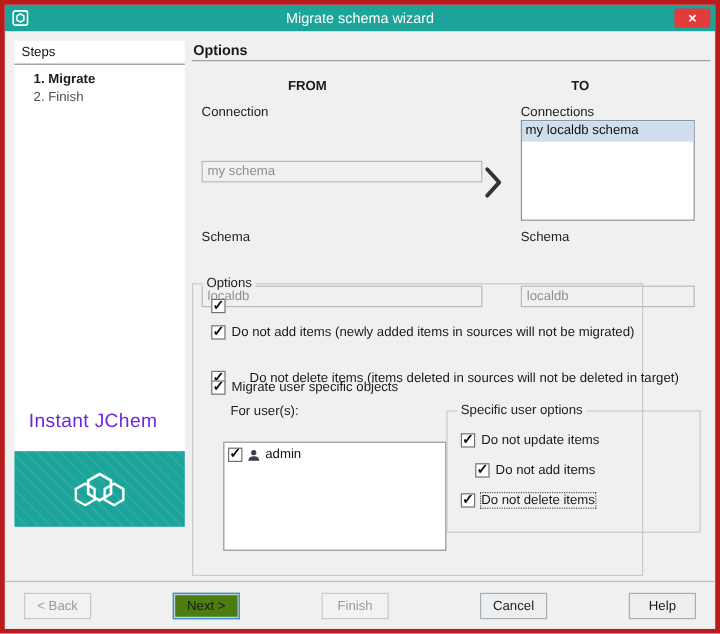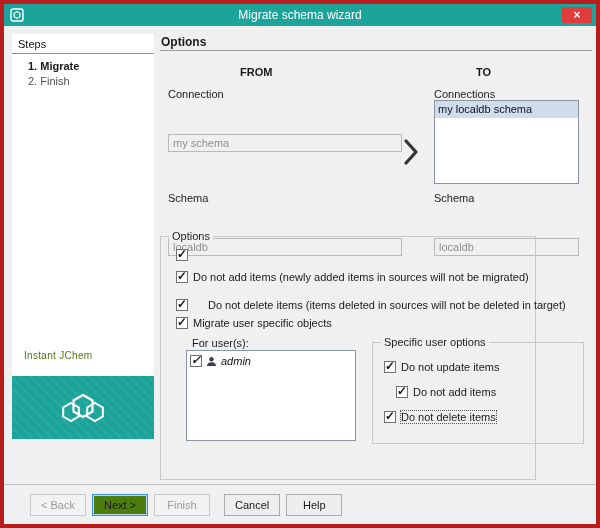--- a/index.html
+++ b/index.html
@@ -27,21 +27,21 @@
     font-size:12px; font-weight:bold; cursor:default;
   }
 
   
   .sidebar { position:absolute; left:8px; top:30px; width:142px; height:405px; background:#fff;text-decoration:underline; }
   .steps-title { position:absolute; left:6px; top:4px; color:#111; }
   .steps-sep { position:absolute; left:0; right:0; top:19px; height:1px; background:#8f8f8f; }
   .step { position:absolute; left:16px; }
   .step-1 { top:26px; font-weight:bold; }
   .step-2 { top:41px; color:#4f4f4f; }
-  .brand { position:absolute; left:12px; bottom:78px; color:#4d7c0f; font-size:10px; letter-spacing:.3px; }
+  .brand { position:absolute; left:12px; bottom:78px; color:#6d28d9; font-size:16px; letter-spacing:.3px; }
   .logo-block {
     position:absolute; left:0; right:0; bottom:0; height:63px;
     background:#1ca49a;
     background-image:repeating-linear-gradient(45deg, rgba(255,255,255,.06) 0 2px, transparent 2px 7px);
     display:flex; align-items:center; justify-content:center;
   }
 
   
   .heading { position:absolute; left:157px; top:31px; font-weight:bold; font-size:12px; }
   .heading-sep { position:absolute; left:156px; top:46px; width:432px; height:1px; background:#9f9f9f; }
@@ -79,22 +79,22 @@
   .focus-label { outline:1px dotted #555; outline-offset:0px; }
 
   .userlist { position:absolute; background:#fff; border:1px solid #8a95a0; }
   .user-row { display:flex; align-items:center; gap:4px; height:18px; padding:2px 3px 0 3px; }
   .user-row .name { color:#111; }
 
   
   .footer {
     position:absolute; left:0; right:0; bottom:0; height:40px;
     background:#f0f0f0; border-top:1px solid #bdbdbd;
-    display:flex; align-items:center; justify-content:flex-start;
-    padding:0 26px; gap:6px;
+    display:flex; align-items:center; justify-content:space-between;
+    padding:0 16px; gap:6px;
   }
   .btn {
     height:22px; min-width:56px; padding:0 10px;
     background:#eceef0; border:1px solid #a8adb2;
     font-family:"Liberation Sans", sans-serif; font-size:11px; color:#1a1a1a;
     display:flex; align-items:center; justify-content:center; cursor:default;
   }
   .btn.disabled { color:#9a9a9a; border-color:#c8c8c8; background:#f1f2f2; }
   .btn.default  { border-color:#3d8fd6; background:#4d7c0f; box-shadow:inset 0 0 0 1px #b4d4ef; }
   .btn.gap { margin-left:8px; }
@@ -159,32 +159,32 @@
     <div class="group-title">Options</div>
   </div>
 
   <label class="cbrow" style="left:172px; top:244px;">
     <span class="cb checked"></span>
   </label>
   <label class="cbrow" style="left:172px; top:266px;">
     <span class="cb checked"></span>
     <span>Do not add items (newly added items in sources will not be migrated)</span>
   </label>
-  <label class="cbrow" style="left:172px; top:294px;gap:20px;">
+  <label class="cbrow" style="left:172px; top:304px;gap:20px;">
     <span class="cb checked"></span>
     <span>Do not delete items (items deleted in sources will not be deleted in target)</span>
   </label>
 
   <label class="cbrow" style="left:172px; top:312px;">
     <span class="cb checked"></span>
     <span>Migrate user specific objects</span>
   </label>
 
   <div class="lbl" style="left:188px; top:333px;">For user(s):</div>
-  <div class="userlist" style="left:182px; top:346px; width:170px; height:91px;font-style:italic;">
+  <div class="userlist" style="left:182px; top:364px; width:186px; height:91px;">
     <div class="user-row">
       <span class="cb checked"></span>
       <svg width="11" height="11" viewBox="0 0 11 11">
         <circle cx="5.5" cy="3.2" r="2.2" fill="#3a3f4a"></circle>
         <path d="M1 10 Q1 6.2 5.5 6.2 Q10 6.2 10 10 Z" fill="#3a3f4a"></path>
       </svg>
       <span class="name">admin</span>
     </div>
   </div>
 

